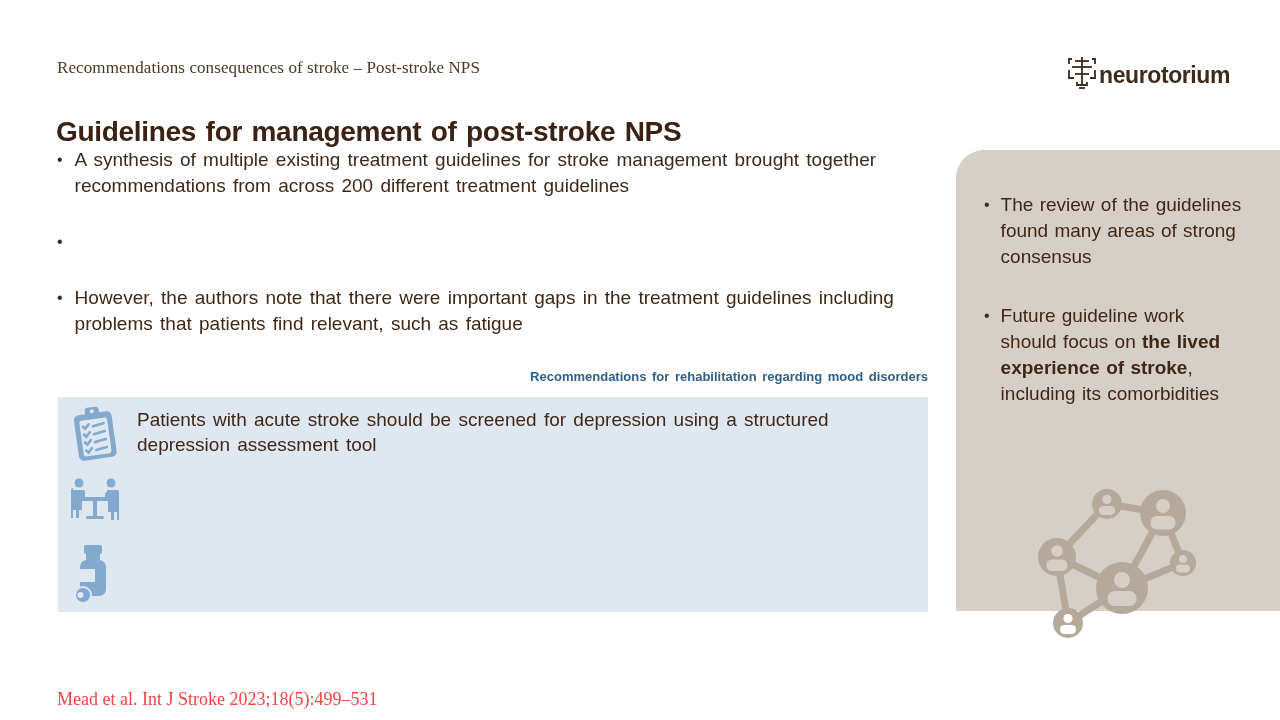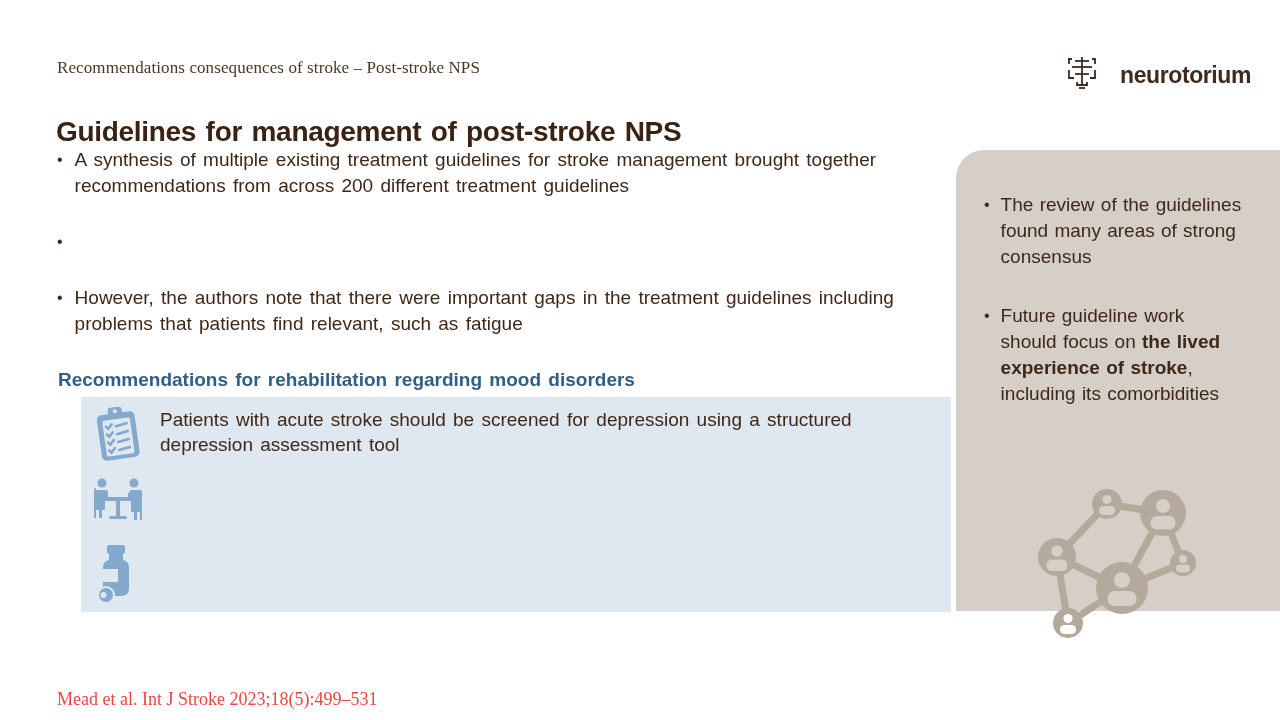--- a/index.html
+++ b/index.html
@@ -18,49 +18,48 @@
     font-size:17px; color:#4A3822; letter-spacing:0.1px;
   }
   .page-title {
     position:absolute; left:56px; top:84px;
     font-size:28px; font-weight:bold; color:#3A2314; letter-spacing:-0.3px;
     word-spacing:2px;
     margin-top:32px;
   }
   .logo {
     position:absolute; left:1066px; top:54px;
-    display:flex; align-items:center; gap:22px;
+    display:flex; align-items:center; gap:1px;
   }
   .logo-text {
     font-size:23px; font-weight:600; color:#3E2B1E; letter-spacing:-0.4px;
   }
 
   
   .main-bullets {
     position:absolute; left:57px; top:147px; width:845px;
     list-style:none;
   }
   .main-bullets li {
     display:flex; gap:12px; margin-bottom:30px;
     font-size:19px; line-height:26px; color:#3F2817; word-spacing:2px;
   }
   .main-bullets li .marker { font-size:16px; line-height:26px; }
 
   
   .rec-heading {
     position:absolute; left:58px; top:369px; width:870px;
-    text-align:left; font-size:19px; font-weight:bold; color:#2F5F88;
+    text-align:right; font-size:13px; font-weight:bold; color:#2F5F88;
     word-spacing:2px;
   }
   .rec-box {
     position:absolute; left:58px; top:397px; width:870px; height:215px;
     background:#DFE7F1;
     display:flex; flex-direction:column; justify-content:space-between;
     padding:6px 0 8px 0;
-    margin-left:23px;
   }
   .rec-row {
     display:flex; align-items:flex-start; gap:13px; padding:0 16px 0 8px;
   }
   .rec-icon { flex:0 0 58px; height:62px; display:flex; align-items:center; justify-content:center; }
   .rec-text {
     font-size:19px; line-height:25px; color:#3F2817; word-spacing:2px; padding-top:4px;
   }
 
   

